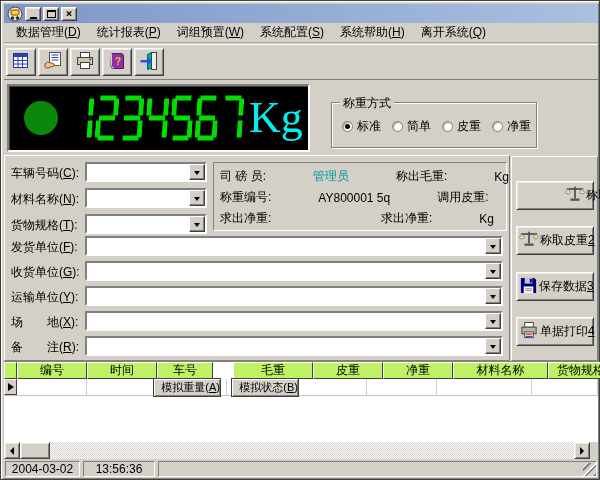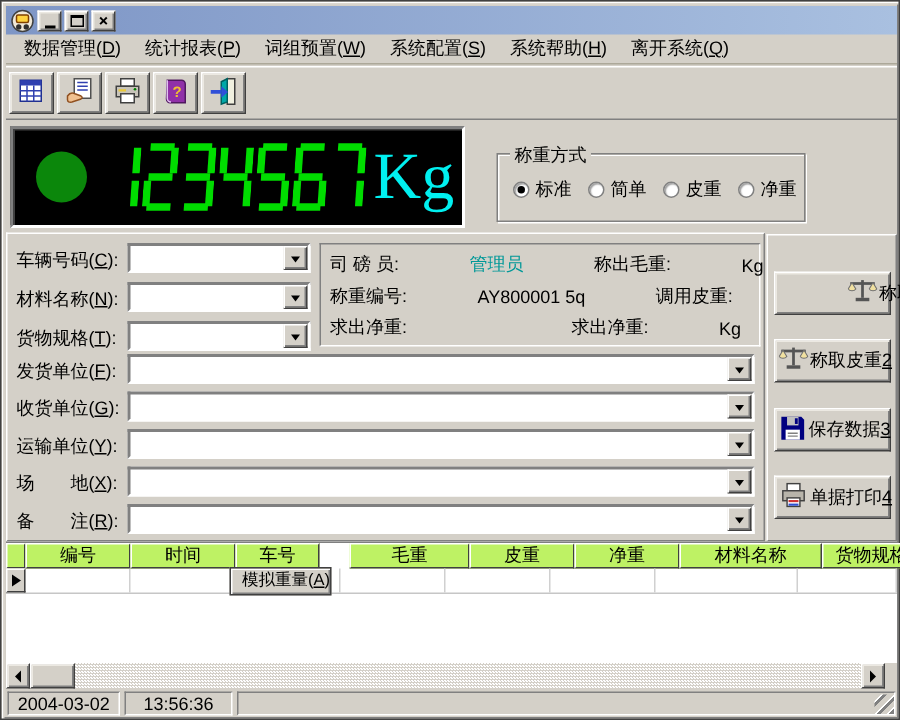--- a/index.html
+++ b/index.html
@@ -373,13 +373,14 @@
       </span></div>
     <div class="fld-label" style="top: 313px;">场　　地(<u>X</u>):</div>
     <div class="combo" style="top: 310px; left: 84px; width: 418px;"><span></span><span class="drop">
         <i class="arr"></i>
       </span></div>
     <div class="fld-label" style="top: 338px;">备　　注(<u>R</u>):</div>
     <div class="combo" style="top: 335px; left: 84px; width: 418px;"><span></span><span class="drop">
         <i class="arr"></i>
       </span></div>
     <button class="sim-btn" style="left: 152px; top: 377px;">模拟重量(<u>A</u>)</button>
+    <button class="sim-btn" style="left: 230px; top: 377px;">模拟状态(<u>B</u>)</button>
   </div>
 
 </body></html>

